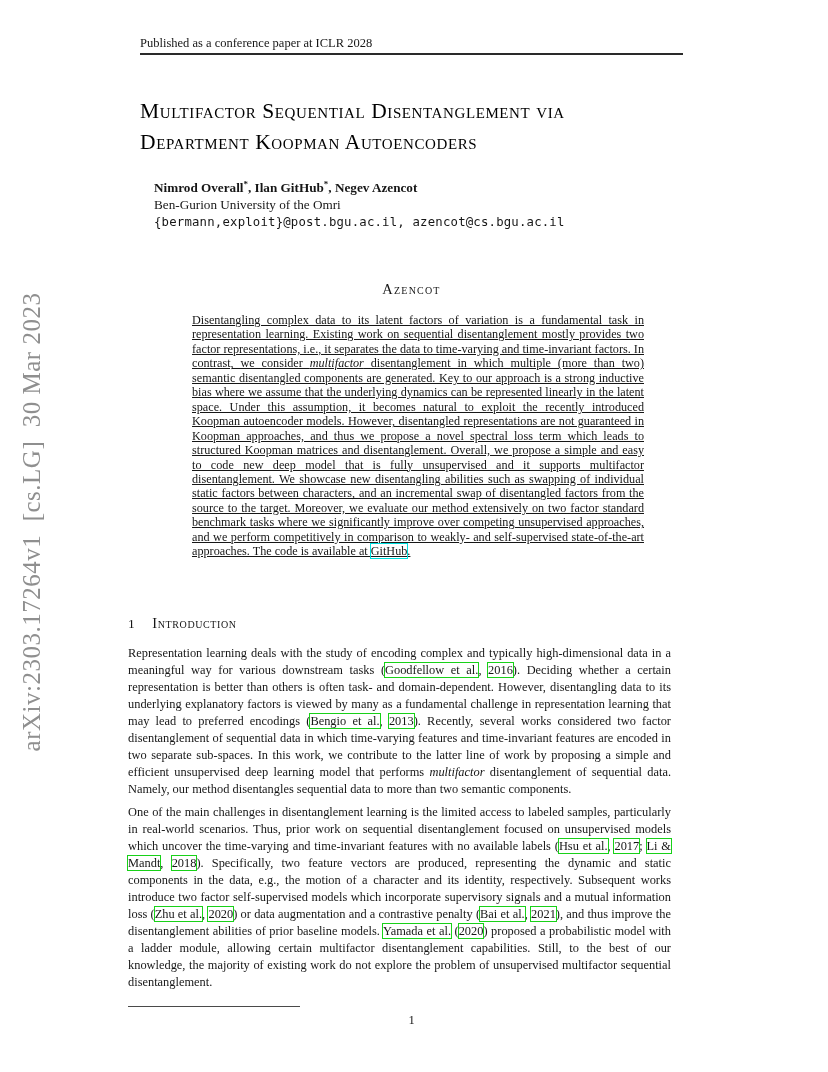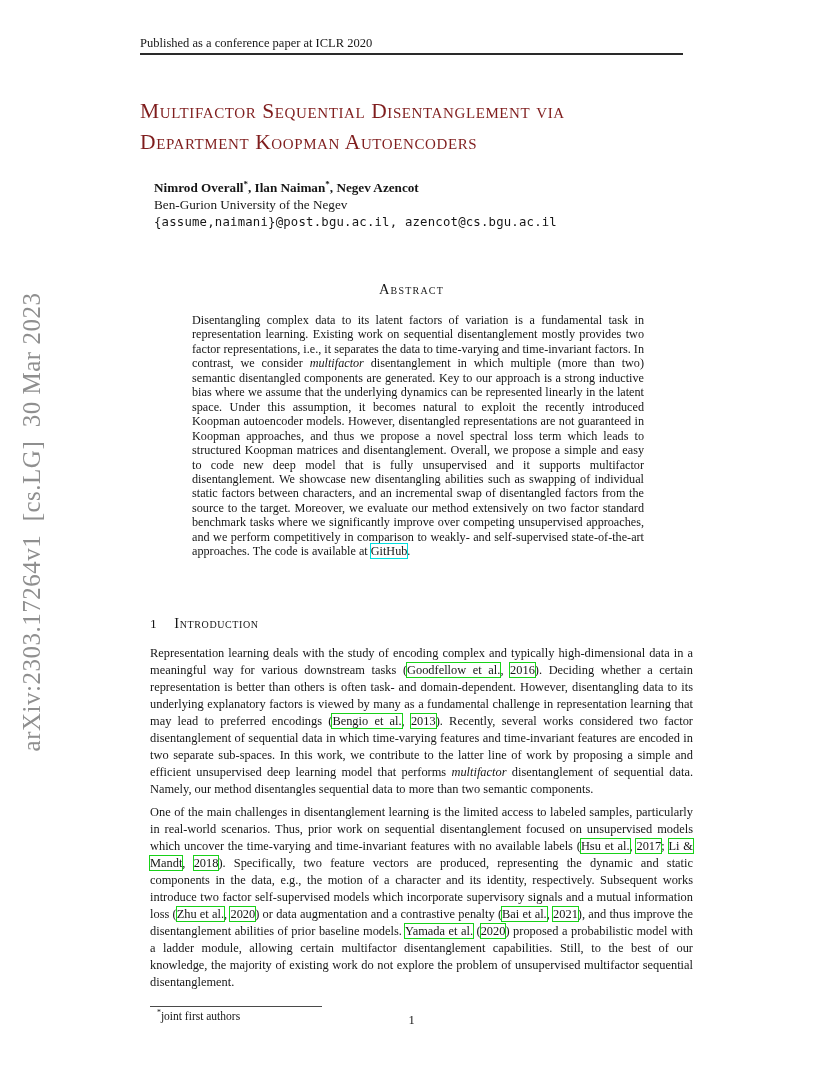--- a/index.html
+++ b/index.html
@@ -9,70 +9,69 @@
     overflow:hidden;margin:0 auto;
   }
   .watermark{
     position:absolute;left:-237px;top:507px;width:540px;height:30px;
     text-align:center;transform:rotate(-90deg);
     font-size:25px;color:var(--watermark-gray,#8f8f8f);
     white-space:pre;letter-spacing:0.5px;
   }
   .header-note{position:absolute;top:36px;left:140px;width:543px;font-size:12.5px;}
   .header-rule{position:absolute;top:53px;left:140px;width:543px;height:1.6px;background:#2a2a2a;}
-  .title-line{position:absolute;left:140px;font-variant:small-caps;font-size:21.5px;letter-spacing:0.6px;color:#7f1d1d;}
+  .title-line{position:absolute;left:140px;font-variant:small-caps;font-size:21.5px;letter-spacing:0.6px;color:#000000;}
   .title-1{top:99px;}
   .title-2{top:130px;}
   .authors{position:absolute;top:180px;left:154px;font-size:13.2px;line-height:16.5px;}
   .author-names{font-weight:bold;}
   .author-emails{font-family:"DejaVu Sans Mono", monospace;font-size:12.3px;letter-spacing:0.2px;margin-top:1px;}
   .abstract-heading{position:absolute;top:281px;left:140px;width:543px;text-align:center;
     font-variant:small-caps;font-size:14.5px;letter-spacing:1.2px;}
   .abstract-body{position:absolute;top:313px;left:192px;width:452px;
-    font-size:12.2px;line-height:14.45px;text-align:justify;}
-  .main-col{position:absolute;top:615px;left:150px;width:543px;}
+    font-size:12.2px;line-height:14.45px;text-align:justify;text-decoration:underline;}
+  .main-col{position:absolute;top:615px;left:128px;width:543px;}
   .section-heading{font-variant:small-caps;font-size:14.5px;letter-spacing:0.6px;}
   .section-number{display:inline-block;margin-right:17px;font-variant:normal;font-size:13.5px;}
   .body-para{margin:0;margin-top:13px;font-size:12.4px;line-height:17px;text-align:justify;}
   .body-para + .body-para{margin-top:6px;font-family:Liberation Serif, serif;}
   .footnote-rule{width:172px;height:1.2px;background:#4a4a4a;margin-top:15px;}
   .footnote-text{margin-top:3px;padding-left:7px;font-size:11.5px;}
   .page-number{position:absolute;top:1013px;left:140px;width:543px;text-align:center;font-size:12.5px;}
   .seg-it{font-style:italic;}
   .seg-sup{vertical-align:super;font-size:68%;line-height:0;}
   .seg-cite{outline:1.2px solid var(--citation-border,#00d300);outline-offset:0.5px;cursor:pointer;}
   .seg-link{outline:1.2px solid var(--link-border,#00e0e0);outline-offset:0.5px;cursor:pointer;}
 </style>
 </head>
 <body>
 
 <div class="page">
 
   <div class="watermark">arXiv:2303.17264v1  [cs.LG]  30 Mar 2023</div>
 
-  <div class="header-note">Published as a conference paper at ICLR 2020</div>
+  <div class="header-note">Published as a conference paper at ICLR 2028</div>
   <div class="header-rule"></div>
 
   <div class="title-line title-1">Multifactor Sequential Disentanglement via</div>
   <div class="title-line title-2">Department Koopman Autoencoders</div>
 
   <div class="authors">
-    <div class="author-names"><span>Nimrod Overall</span><span class="seg-sup">*</span><span>, Ilan Naiman</span><span class="seg-sup">*</span><span>, Negev Azencot</span></div>
-    <div>Ben-Gurion University of the Negev</div>
-    <div class="author-emails">{assume,naimani}@post.bgu.ac.il, azencot@cs.bgu.ac.il</div>
+    <div class="author-names"><span>Nimrod Overall</span><span class="seg-sup">*</span><span>, Ilan GitHub</span><span class="seg-sup">*</span><span>, Negev Azencot</span></div>
+    <div>Ben-Gurion University of the Omri</div>
+    <div class="author-emails">{bermann,exploit}@post.bgu.ac.il, azencot@cs.bgu.ac.il</div>
   </div>
 
-  <div class="abstract-heading">Abstract</div>
+  <div class="abstract-heading">Azencot</div>
   <div class="abstract-body"><span>Disentangling complex data to its latent factors of variation is a fundamental task in representation learning. Existing work on sequential disentanglement mostly provides two factor representations, i.e., it separates the data to time-varying and time-invariant factors. In contrast, we consider </span><span class="seg-it">multifactor</span><span> disentanglement in which multiple (more than two) semantic disentangled components are generated. Key to our approach is a strong inductive bias where we assume that the underlying dynamics can be represented linearly in the latent space. Under this assumption, it becomes natural to exploit the recently introduced Koopman autoencoder models. However, disentangled representations are not guaranteed in Koopman approaches, and thus we propose a novel spectral loss term which leads to structured Koopman matrices and disentanglement. Overall, we propose a simple and easy to code new deep model that is fully unsupervised and it supports multifactor disentanglement. We showcase new disentangling abilities such as swapping of individual static factors between characters, and an incremental swap of disentangled factors from the source to the target. Moreover, we evaluate our method extensively on two factor standard benchmark tasks where we significantly improve over competing unsupervised approaches, and we perform competitively in comparison to weakly- and self-supervised state-of-the-art approaches. The code is available at </span><span class="seg-link">GitHub</span><span>.</span></div>
 
   <div class="main-col">
     <div class="section-heading">
       <span class="section-number">1</span><span>Introduction</span>
     </div>
     <p class="body-para"><span>Representation learning deals with the study of encoding complex and typically high-dimensional data in a meaningful way for various downstream tasks (</span><span class="seg-cite">Goodfellow et al.</span><span>, </span><span class="seg-cite">2016</span><span>). Deciding whether a certain representation is better than others is often task- and domain-dependent. However, disentangling data to its underlying explanatory factors is viewed by many as a fundamental challenge in representation learning that may lead to preferred encodings (</span><span class="seg-cite">Bengio et al.</span><span>, </span><span class="seg-cite">2013</span><span>). Recently, several works considered two factor disentanglement of sequential data in which time-varying features and time-invariant features are encoded in two separate sub-spaces. In this work, we contribute to the latter line of work by proposing a simple and efficient unsupervised deep learning model that performs </span><span class="seg-it">multifactor</span><span> disentanglement of sequential data. Namely, our method disentangles sequential data to more than two semantic components.</span></p>
     <p class="body-para"><span>One of the main challenges in disentanglement learning is the limited access to labeled samples, particularly in real-world scenarios. Thus, prior work on sequential disentanglement focused on unsupervised models which uncover the time-varying and time-invariant features with no available labels (</span><span class="seg-cite">Hsu et al.</span><span>, </span><span class="seg-cite">2017</span><span>; </span><span class="seg-cite">Li &amp; Mandt</span><span>, </span><span class="seg-cite">2018</span><span>). Specifically, two feature vectors are produced, representing the dynamic and static components in the data, e.g., the motion of a character and its identity, respectively. Subsequent works introduce two factor self-supervised models which incorporate supervisory signals and a mutual information loss (</span><span class="seg-cite">Zhu et al.</span><span>, </span><span class="seg-cite">2020</span><span>) or data augmentation and a contrastive penalty (</span><span class="seg-cite">Bai et al.</span><span>, </span><span class="seg-cite">2021</span><span>), and thus improve the disentanglement abilities of prior baseline models. </span><span class="seg-cite">Yamada et al.</span><span> (</span><span class="seg-cite">2020</span><span>) proposed a probabilistic model with a ladder module, allowing certain multifactor disentanglement capabilities. Still, to the best of our knowledge, the majority of existing work do not explore the problem of unsupervised multifactor sequential disentanglement.</span></p>
     <div class="footnote-rule"></div>
-    <div class="footnote-text"><span class="seg-sup">*</span><span>joint first authors</span></div>
   </div>
 
   <div class="page-number">1</div>
 
 </div>
 
 </body></html>

